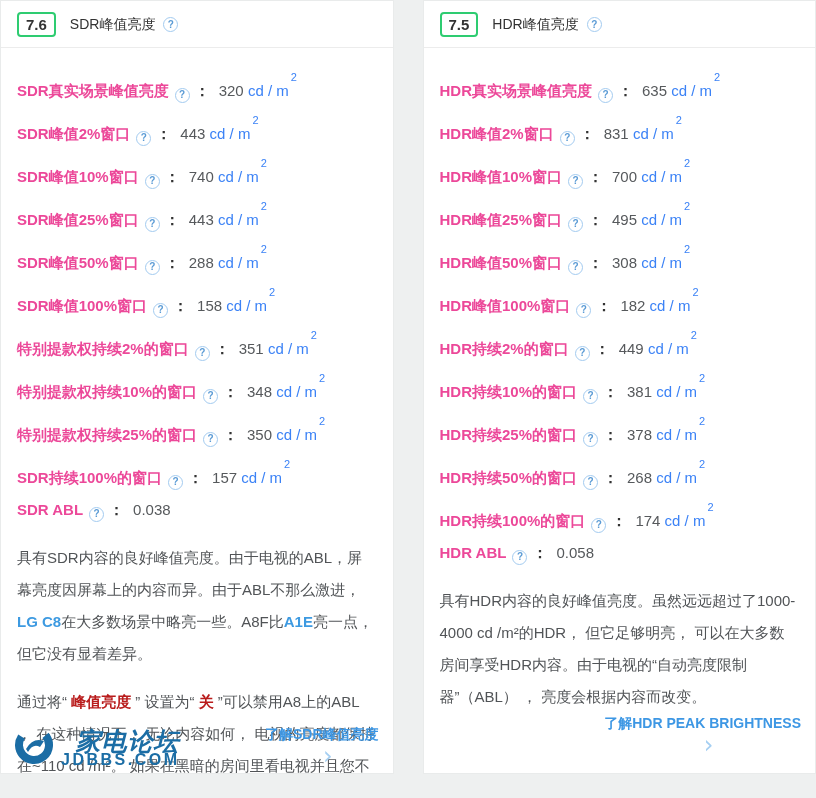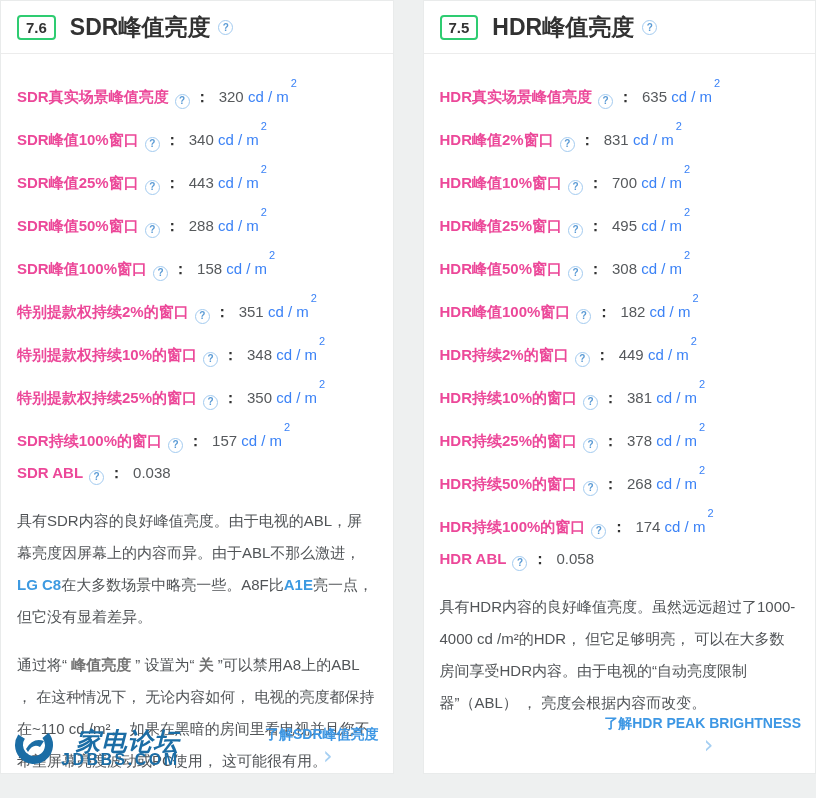--- a/index.html
+++ b/index.html
@@ -33,22 +33,22 @@
   .score-badge {
     border: 2px solid #2ecc71;
     border-radius: 4px;
     padding: 2px 7px;
     font-weight: bold;
     font-size: 15px;
     color: #333333;
     background: #ffffff;
   }
   .card-title {
-    font-weight: bold;
-    font-size: 23px;
+    font-weight: normal;
+    font-size: 14px;
     color: #323232;
     margin-left: 14px;
   }
   .help {
     display: inline-flex;
     width: 15px;
     height: 15px;
     border: 1px solid #a3cbf0;
     border-radius: 50%;
     color: #5b9bd5;
@@ -84,21 +84,21 @@
     margin-left: 2px;
   }
   .paragraphs { margin-top: 20px; }
   .paragraphs p {
     font-size: 15px;
     color: #515457;
     line-height: 32px;
     margin: 0 0 16px;
   }
   .inline-link { color: #3d9ae1; font-weight: bold; cursor: pointer; }
-  .seg-bold { font-weight: bold; color: #737373; }
+  .seg-bold { font-weight: bold; color: #b91c1c; }
   .card-footer {
     position: absolute;
     left: 12px;
     right: 14px;
     bottom: 4px;
     display: flex;
     align-items: center;
     background: transparent;
   }
   .card-footer.right-only { justify-content: flex-end; bottom: 16px; }
@@ -156,21 +156,24 @@
       <span class="card-title">SDR峰值亮度</span>
       <span class="help">?</span>
     </div>
     <div class="card-body">
       <div>
 
       <div class="m-row">
           <span class="m-label">SDR真实场景峰值亮度</span><span class="help">?</span><span class="colon">：</span><span class="m-value">320</span>&nbsp;<span class="m-unit"><span>cd / m</span><sup>2</sup></span>
         </div>
           <div class="m-row">
-          <span class="m-label">SDR峰值10%窗口</span><span class="help">?</span><span class="colon">：</span><span class="m-value">340</span>&nbsp;<span class="m-unit"><span>cd / m</span><sup>2</sup></span>
+          <span class="m-label">SDR峰值2%窗口</span><span class="help">?</span><span class="colon">：</span><span class="m-value">443</span>&nbsp;<span class="m-unit"><span>cd / m</span><sup>2</sup></span>
+        </div>
+          <div class="m-row">
+          <span class="m-label">SDR峰值10%窗口</span><span class="help">?</span><span class="colon">：</span><span class="m-value">740</span>&nbsp;<span class="m-unit"><span>cd / m</span><sup>2</sup></span>
         </div>
           <div class="m-row">
           <span class="m-label">SDR峰值25%窗口</span><span class="help">?</span><span class="colon">：</span><span class="m-value">443</span>&nbsp;<span class="m-unit"><span>cd / m</span><sup>2</sup></span>
         </div>
           <div class="m-row">
           <span class="m-label">SDR峰值50%窗口</span><span class="help">?</span><span class="colon">：</span><span class="m-value">288</span>&nbsp;<span class="m-unit"><span>cd / m</span><sup>2</sup></span>
         </div>
           <div class="m-row">
           <span class="m-label">SDR峰值100%窗口</span><span class="help">?</span><span class="colon">：</span><span class="m-value">158</span>&nbsp;<span class="m-unit"><span>cd / m</span><sup>2</sup></span>
         </div>

